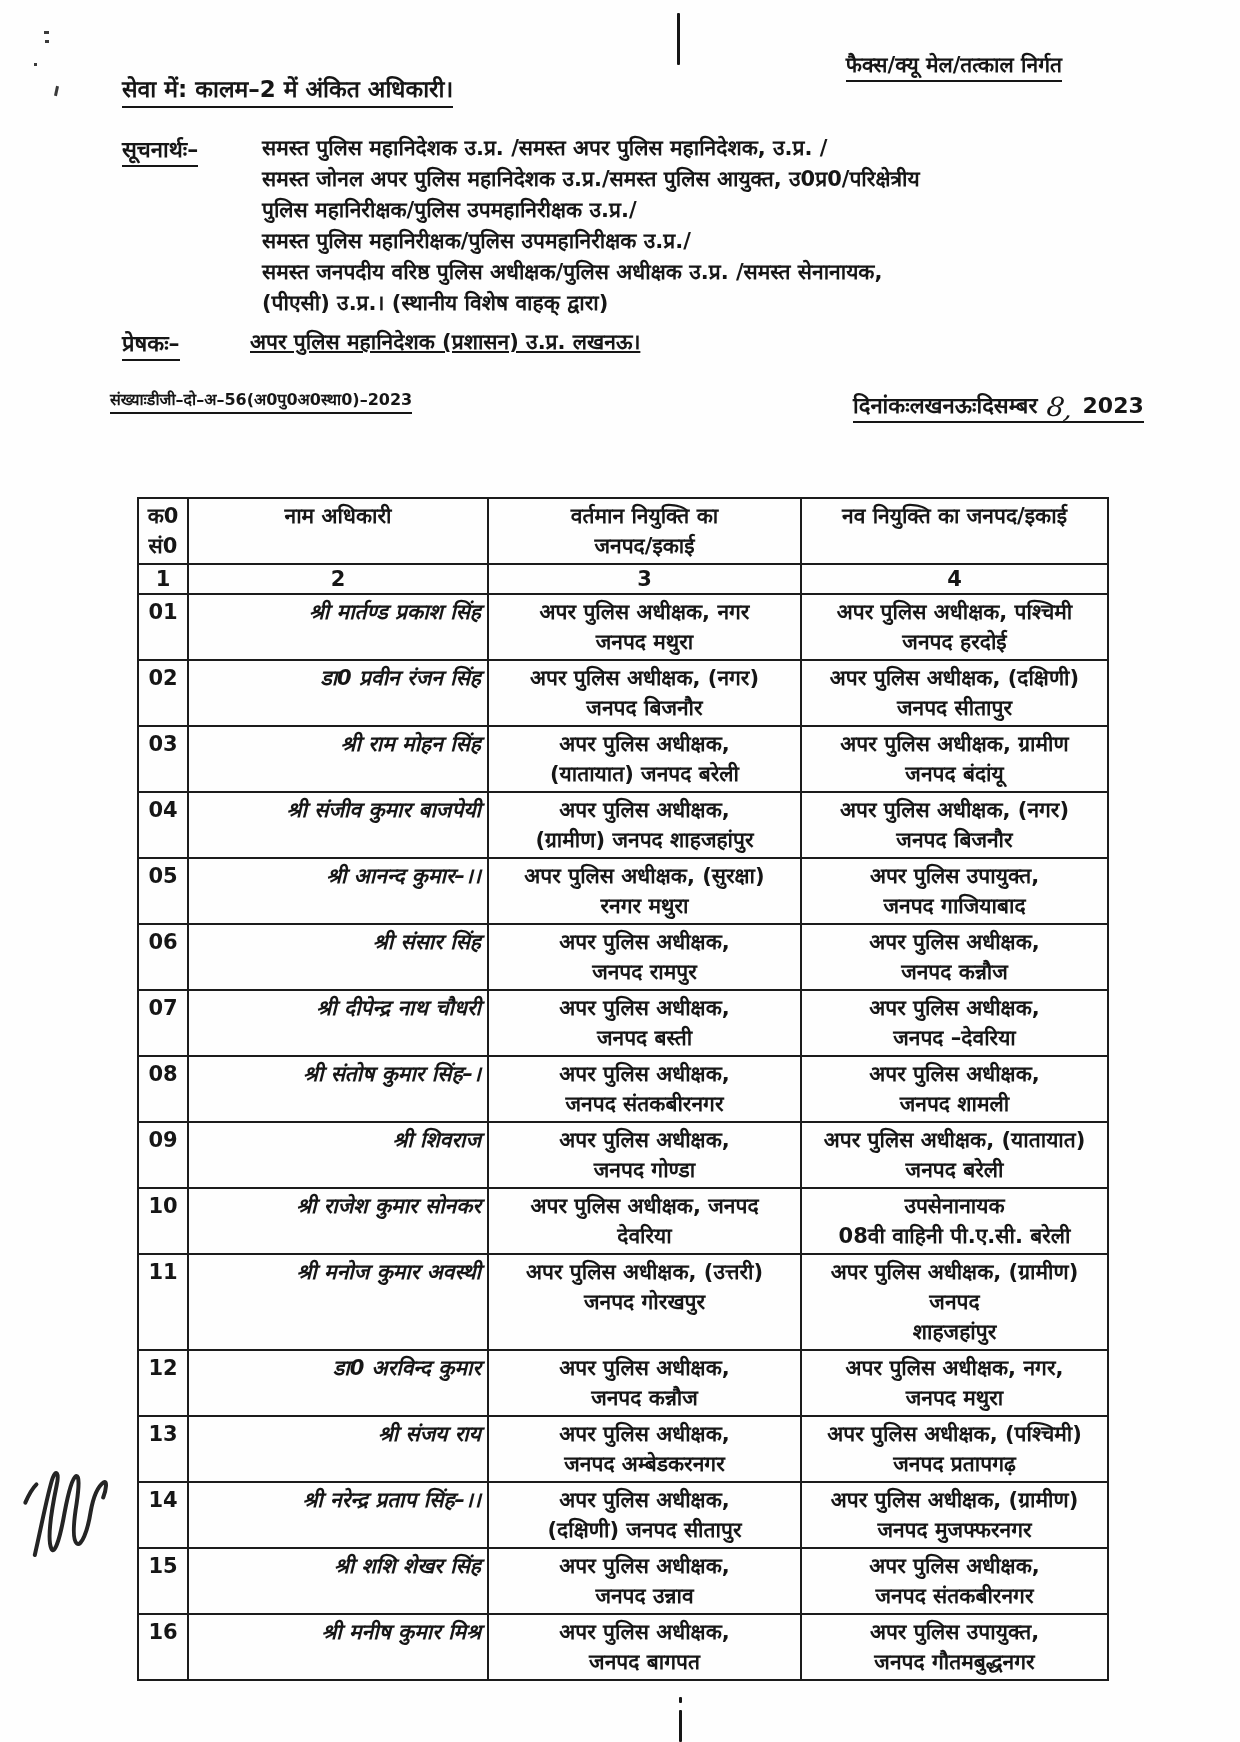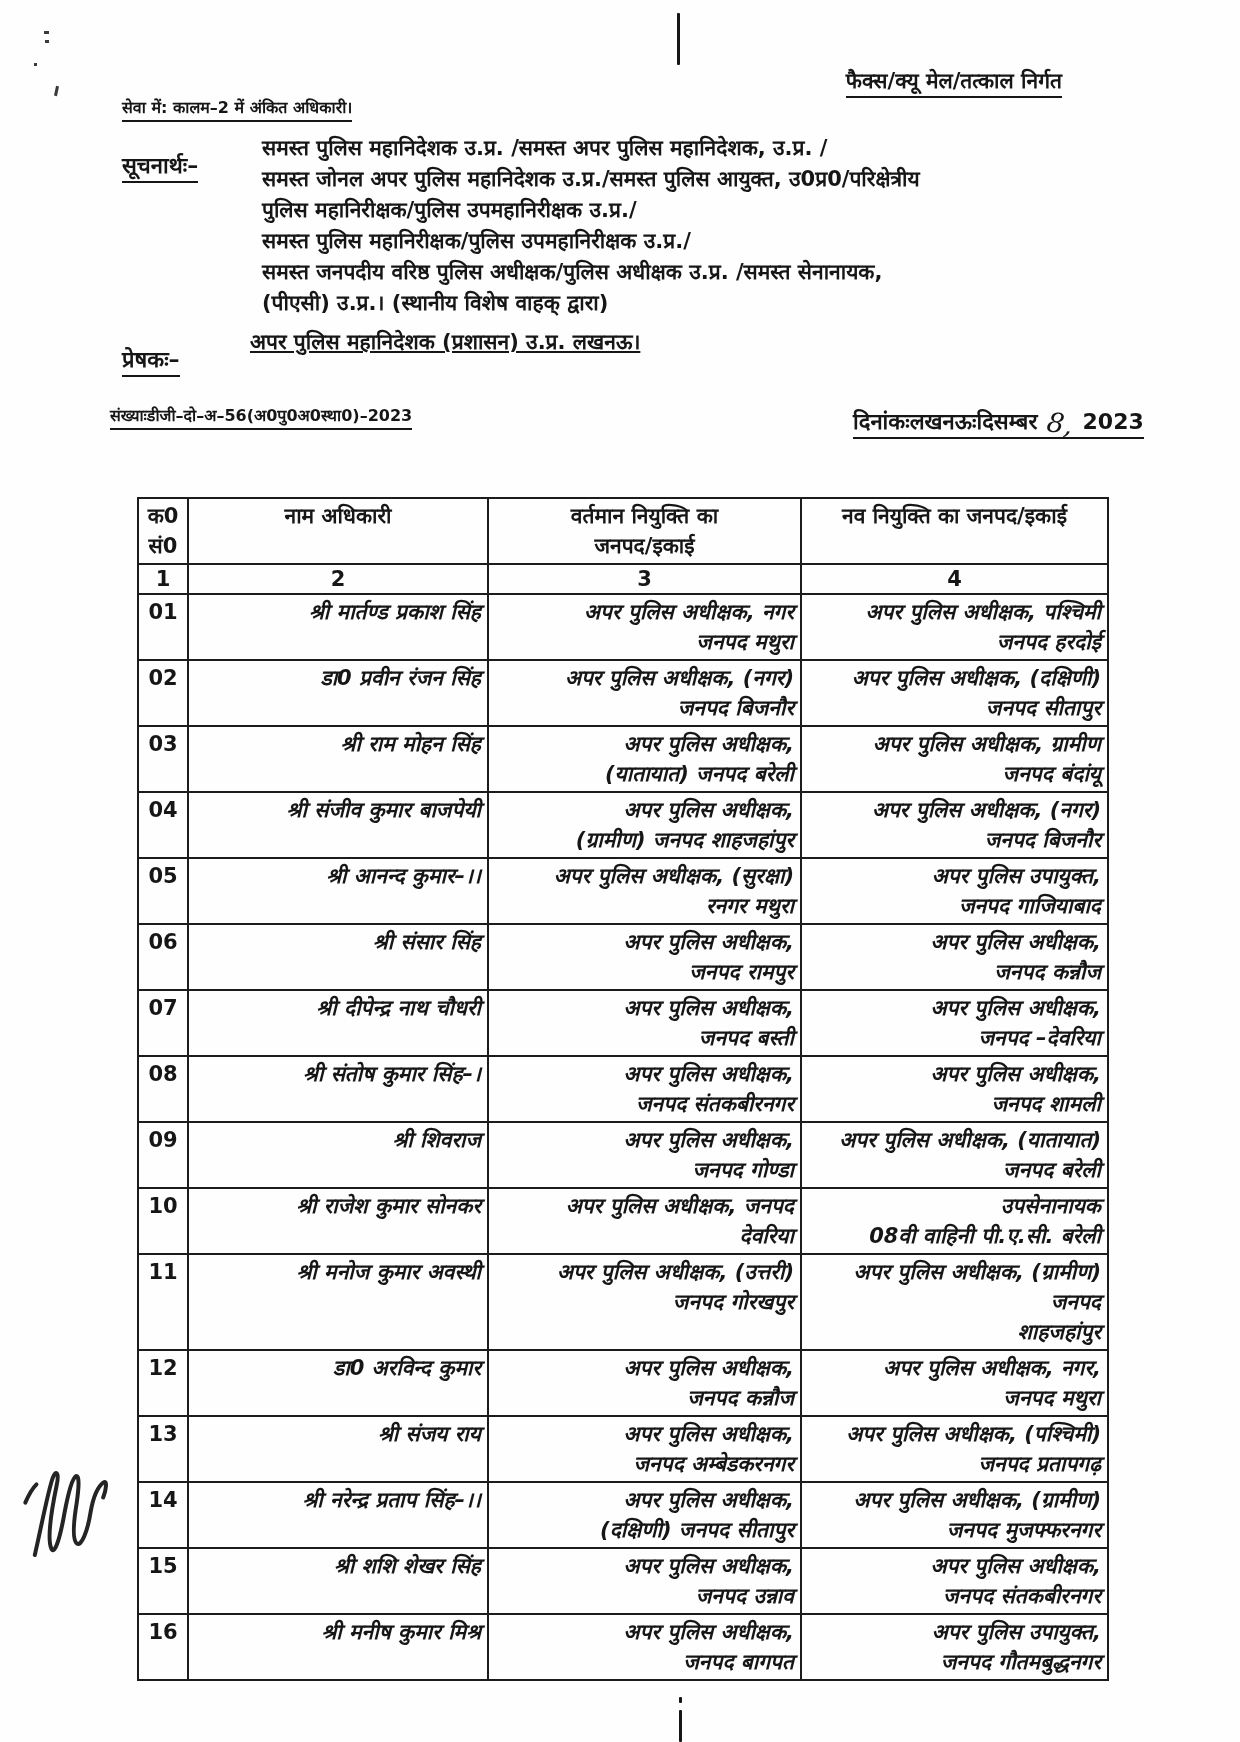--- a/index.html
+++ b/index.html
@@ -3,24 +3,24 @@
 <meta charset="utf-8">
 <style>
   html,body{margin:0;padding:0;}
   body{
     width:1240px;height:1742px;position:relative;overflow:hidden;
     background:#fefefe;color:#161616;
     font-family:"DejaVu Sans","Liberation Sans",sans-serif;
     font-weight:700;
   }
   .abs{position:absolute;}
-  .ul{display:inline-block;border-bottom:2.5px solid #161616;padding-bottom:2px;margin-top:16px;}
+  .ul{display:inline-block;border-bottom:2.5px solid #161616;padding-bottom:2px;}
   
   .dispatch{top:50px;right:178px;font-size:21px;}
-  .addressee{top:80px;left:122px;font-size:16px;}
+  .addressee{top:72px;left:122px;font-size:23px;}
   
   .info-label{top:133px;left:122px;font-size:22px;}
   .info-lines{top:133px;left:262px;font-size:21px;line-height:31px;white-space:nowrap;}
   .sender-label{top:327px;left:122px;font-size:22px;}
   .sender-text{top:327px;left:250px;font-size:21px;text-decoration:underline;}
   
   .ref-number{top:388px;left:110px;font-size:16px;}
   .ref-date{top:388px;left:853px;font-size:22px;}
   .hand{
     display:inline-block;font-family:"DejaVu Serif","Liberation Serif",serif;
@@ -37,21 +37,21 @@
   table.transfer col.c2{width:300px;}
   table.transfer col.c3{width:313px;}
   table.transfer col.c4{width:307px;}
   table.transfer th,table.transfer td{
     border:2px solid #1c1c1c;
     padding:2px 6px;vertical-align:top;
     white-space:pre-line;overflow:hidden;
   }
   table.transfer th{font-size:21px;text-align:center;font-weight:700;}
   td.sno,td.colnum{text-align:center;}
-  td.current,td.new{text-align:right;font-style:italic;}
+  td.current,td.new{text-align:center;}
   td.name{text-align:right;padding-left:10px;font-style:italic;}
   tr.numrow td{line-height:26px;padding:1px 4px;}
   tr.datarow td{height:58px;}
   
   .fold{position:absolute;width:3px;background:#161616;border-radius:1px;}
   .speck{position:absolute;background:#3a3a3a;}
   .sig{position:absolute;left:18px;top:1448px;transform:rotate(-6deg);}
 </style>
 </head>
 <body>

